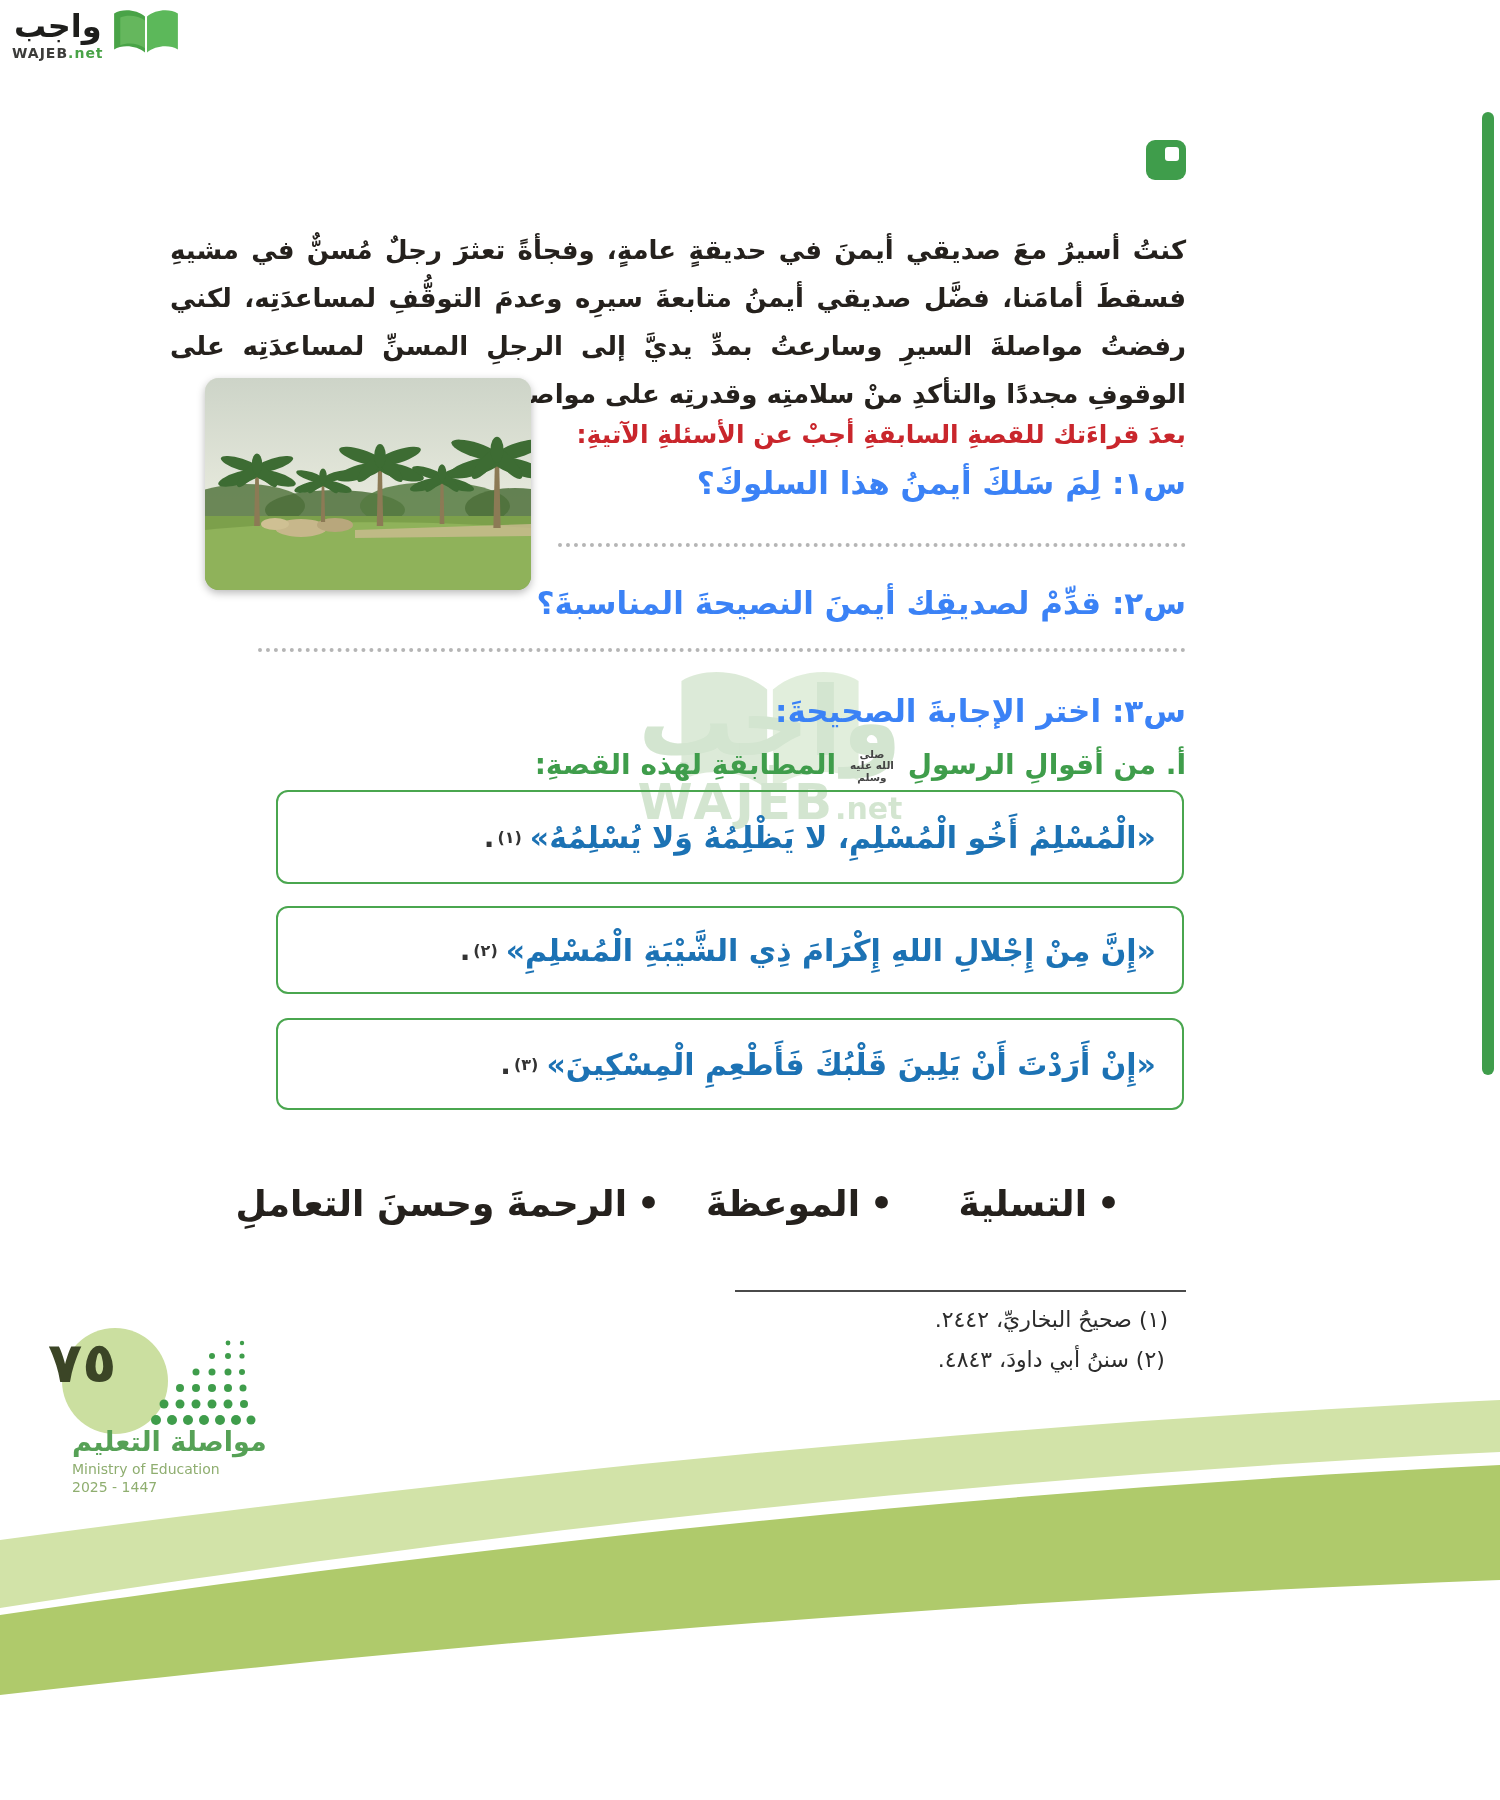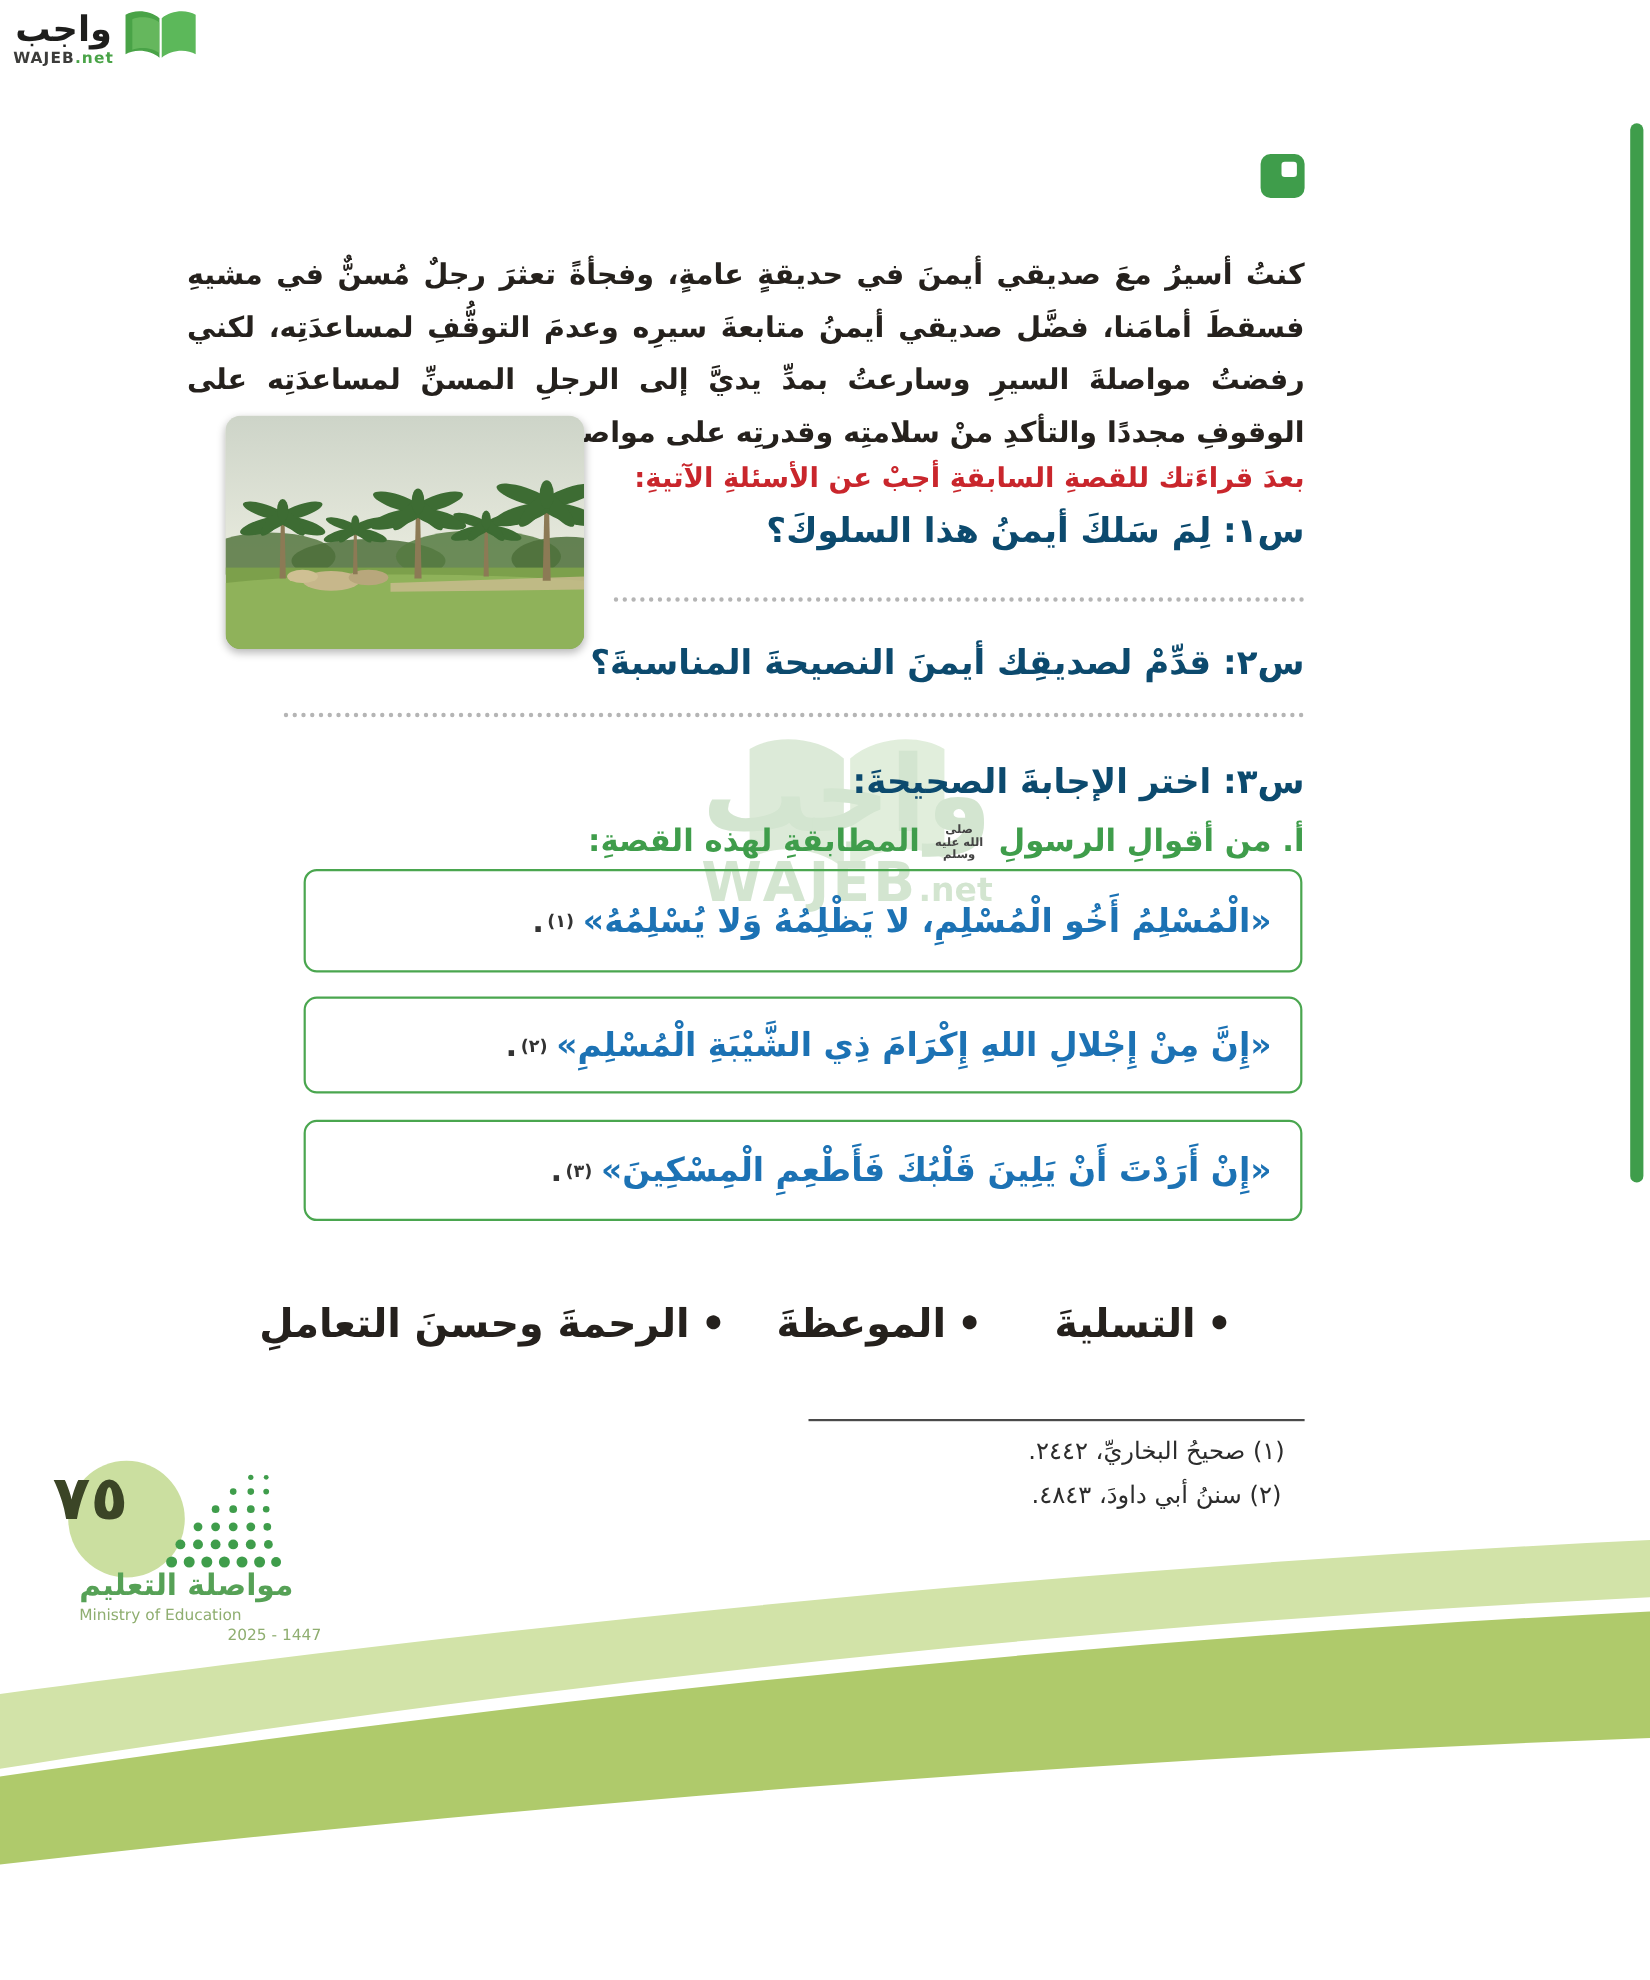--- a/index.html
+++ b/index.html
@@ -30,21 +30,21 @@
   .hdr-underline { height:6px; border-top:2px solid #23542c; border-bottom:2px solid #23542c; margin-top:8px; }
 
   
   .story { position:absolute; right:314px; top:226px; width:1016px; direction:rtl; text-align:justify; font-size:26px; font-weight:bold; color:#25211d; line-height:1.85; }
 
   
   .park { position:absolute; left:205px; top:378px; width:326px; height:212px; border-radius:14px; overflow:hidden; box-shadow:0 3px 8px rgba(0,0,0,.28); background:#dfe3d6; }
 
   
   .instruction { position:absolute; right:314px; top:420px; direction:rtl; font-size:25px; font-weight:bold; color:#c9262c; }
-  .question { position:absolute; right:314px; direction:rtl; font-size:31px; font-weight:bold; color:#0c4a6e; }
+  .question { position:absolute; right:314px; direction:rtl; font-size:31px; font-weight:bold; color:#3b82f6; }
   .q1 { top:465px; } .q2 { top:585px; } .q3 { top:693px; }
   .answer-dots { position:absolute; border-bottom:4px dotted #b5b5b5; height:0; }
   .dots1 { left:558px; top:543px; width:628px; }
   .dots2 { left:258px; top:648px; width:928px; }
 
   
   .part-a-label { position:absolute; right:314px; top:748px; direction:rtl; font-size:28px; font-weight:bold; color:#3f9d4b; }
   .pbuh { display:inline-block; width:44px; font-size:10.5px; line-height:1.1; text-align:center; color:#444; vertical-align:middle; margin:0 4px; font-weight:bold; }
   .choice-box { position:absolute; left:276px; width:908px; border:2.5px solid #4aa64f; border-radius:12px; display:flex; align-items:center; direction:rtl; padding:0 26px; background:transparent; }
   .box1 { top:790px; height:94px; } .box2 { top:906px; height:88px; } .box3 { top:1018px; height:92px; }
@@ -63,21 +63,21 @@
   .footnotes { position:absolute; right:332px; top:1300px; direction:rtl; text-align:center; font-size:22px; font-weight:400; color:#2c2c2c; line-height:40px; }
 
   
   .waves { position:absolute; left:0; top:1390px; width:1500px; height:410px; }
   .pg-circle { position:absolute; left:62px; top:1328px; width:106px; height:106px; border-radius:50%; background:#cbdfa0; }
   .page-num { position:absolute; left:48px; top:1330px; font-size:56px; font-weight:bold; color:#3b4526; }
   .moe-dots { position:absolute; left:150px; top:1336px; }
   .ministry { position:absolute; left:72px; top:1426px; width:220px; }
   .min-ar { font-size:27px; font-weight:bold; color:#56a156; letter-spacing:1px; }
   .min-en { font-size:14px; color:#8fae70; margin-top:4px; }
-  .min-yr { font-size:14px; color:#8fae70; margin-top:2px;text-align:right; }
+  .min-yr { font-size:14px; color:#8fae70; margin-top:2px; }
 </style>
 </head>
 <body>
 
 <div class="page">
 
   <div class="watermark">
     <svg class="wm-book" viewBox="0 0 70 52" width="200" height="150">
       <path d="M34,8 C26,1 12,0 4,5 L4,40 C12,35 26,36 34,43 Z" fill="#9cc48f"></path>
       <path d="M36,8 C44,1 58,0 66,5 L66,40 C58,35 44,36 36,43 Z" fill="#a9cf9a"></path>

